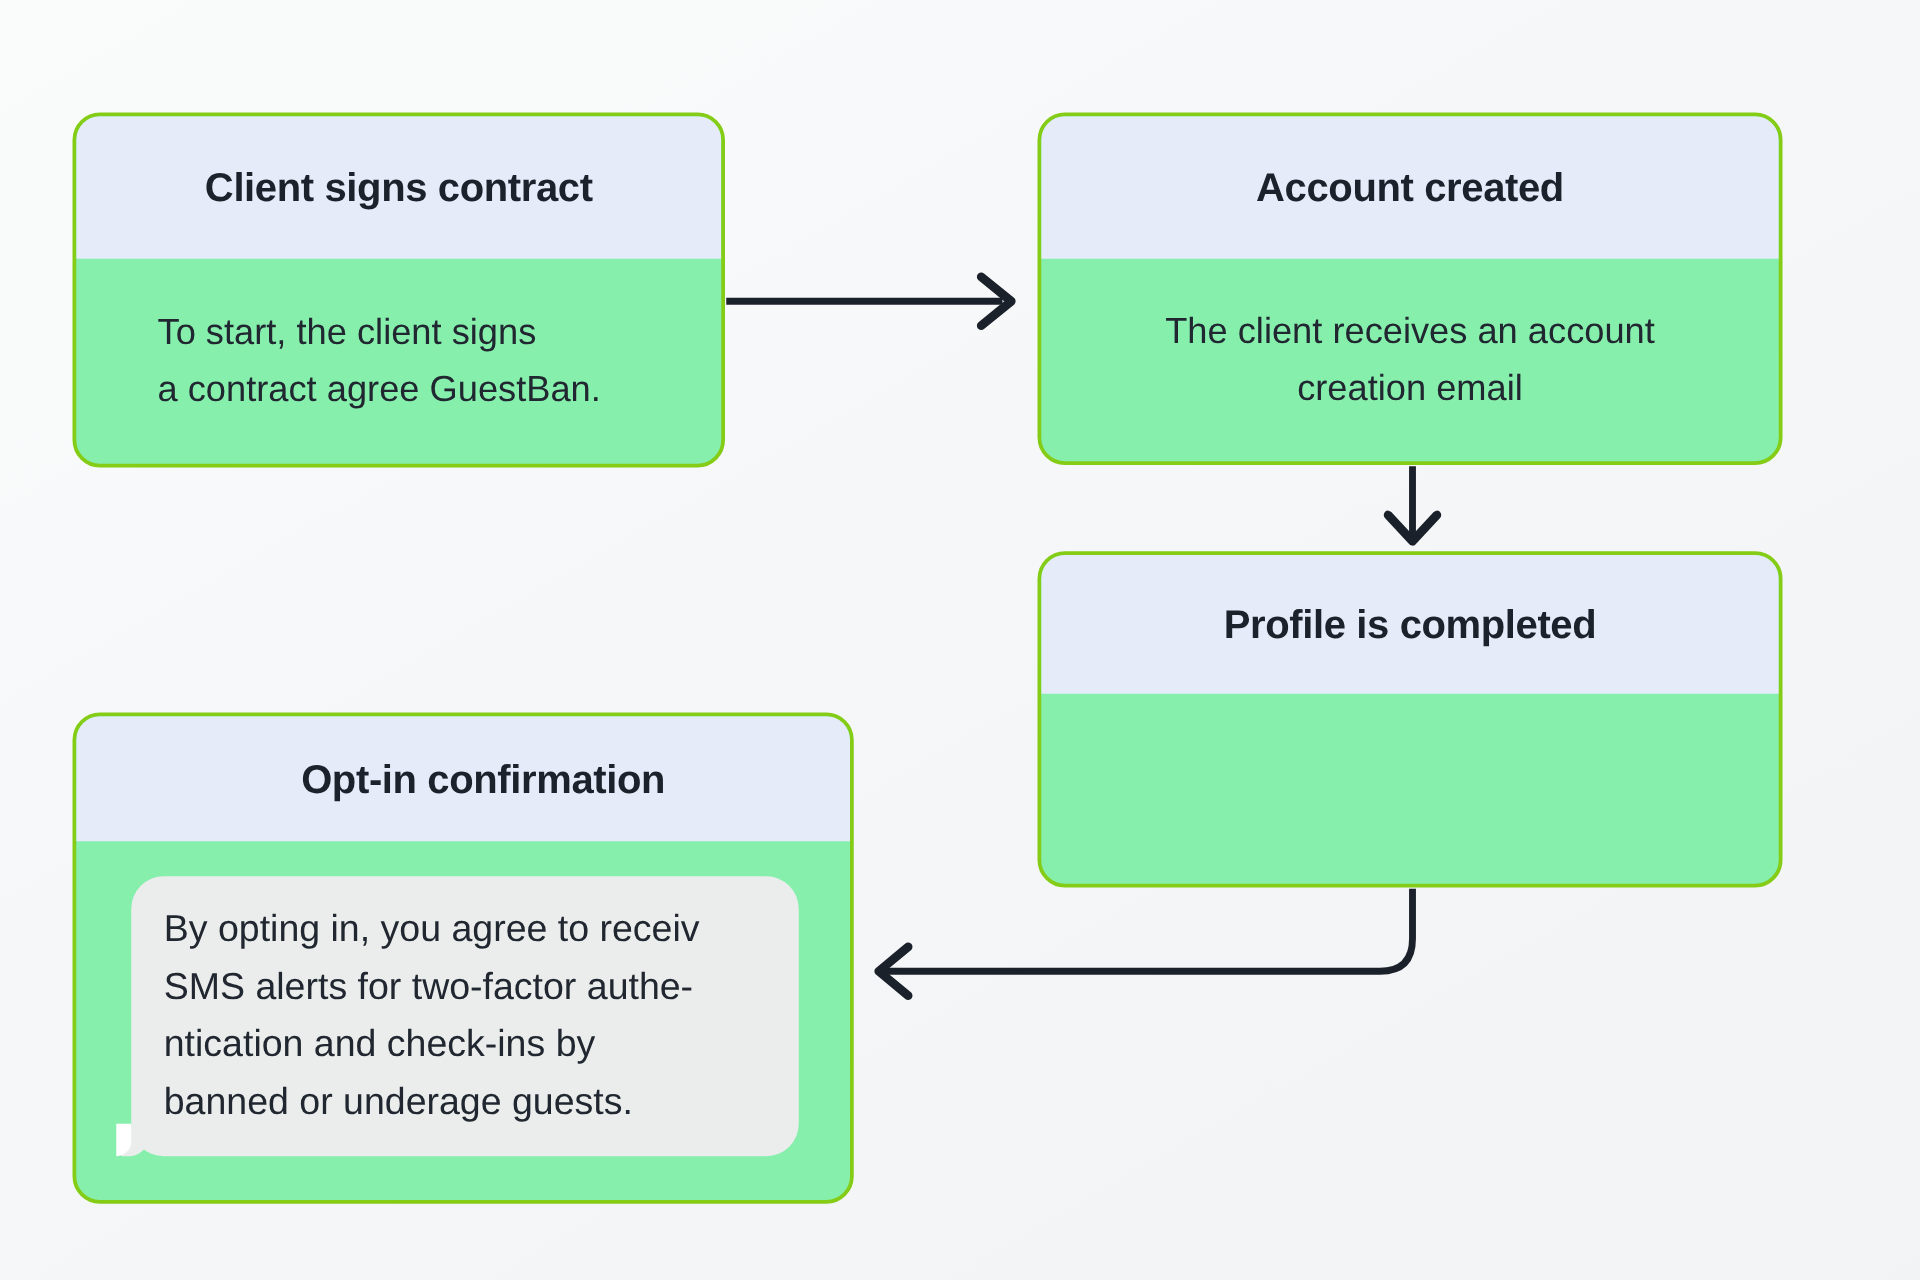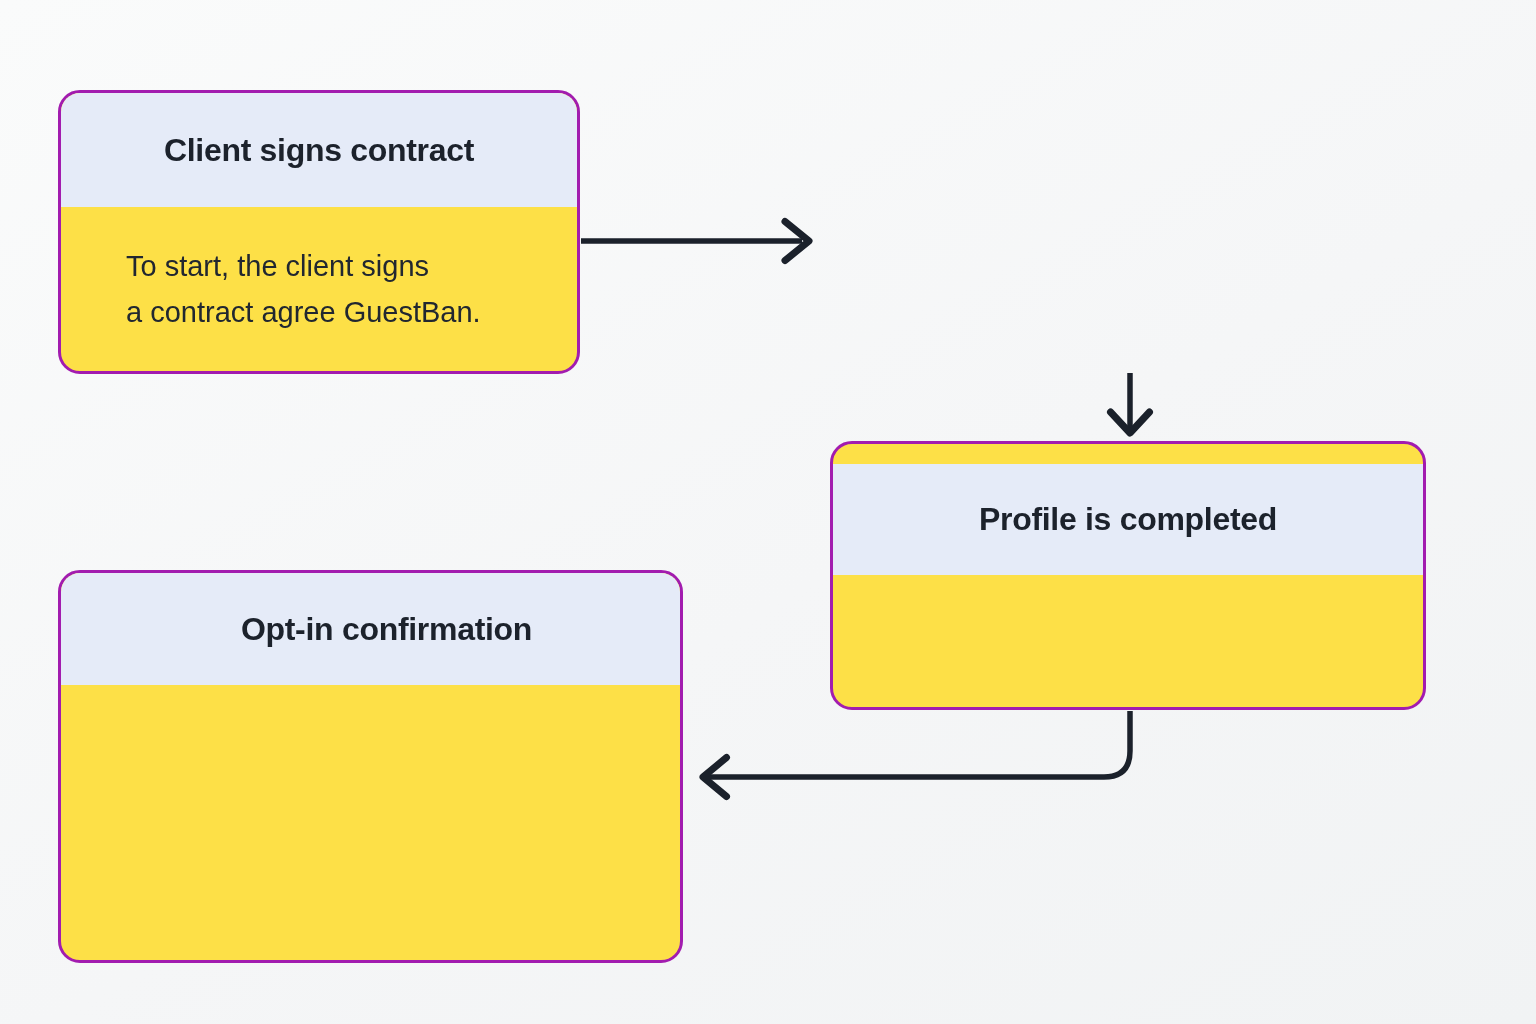--- a/index.html
+++ b/index.html
@@ -38,22 +38,22 @@
     fill: none;
     stroke: #1b212b;
     stroke-width: 7;
     stroke-linecap: round;
     stroke-linejoin: round;
   }
 
   
   .node {
     position: absolute;
-    background: #fde047;
-    border: 3px solid #a21caf;
+    background: #86efac;
+    border: 3px solid #84cc16;
     border-radius: 22px;
     overflow: hidden;
     display: flex;
     flex-direction: column;
   }
   .node-header {
     background: #e5ebf8;
     display: flex;
     align-items: center;
     justify-content: center;
@@ -84,25 +84,25 @@
   .node-contract .node-header { height: 114px; }
   .node-contract .node-body { justify-content: flex-start; padding-left: 65px; }
   .node-contract .node-text { text-align: left; }
 
   
   .node-account { left: 830px; top: 90px; width: 596px; height: 282px; }
   .node-account .node-header { height: 114px; }
 
   
   .node-profile { left: 830px; top: 441px; width: 596px; height: 269px; }
-  .node-profile .node-header { height: 111px; margin-top: 20px; }
+  .node-profile .node-header { height: 111px; }
 
   
   .node-optin { left: 58px; top: 570px; width: 625px; height: 393px; }
-  .node-optin .node-header { height: 112px; padding-left: 32px; }
+  .node-optin .node-header { height: 100px; padding-left: 32px; }
   .node-optin .node-body {
     align-items: flex-start;
     justify-content: flex-start;
     padding: 28px 0 0 44px;
   }
 
   
   .sms-bubble {
     position: relative;
     width: 534px;
@@ -161,26 +161,43 @@
   <section class="node node-contract">
     <header class="node-header">
       <h2 class="node-title">Client signs contract</h2>
     </header>
     <div class="node-body">
       <p class="node-text">To start, the client signs
 a contract agree GuestBan.</p>
     </div>
   </section>
 
+  <section class="node node-account">
+    <header class="node-header">
+      <h2 class="node-title">Account created</h2>
+    </header>
+    <div class="node-body">
+      <p class="node-text">The client receives an account
+creation email</p>
+    </div>
+  </section>
 
   <section class="node node-profile">
     <header class="node-header">
       <h2 class="node-title">Profile is completed</h2>
     </header>
   </section>
 
   <section class="node node-optin">
     <header class="node-header">
       <h2 class="node-title">Opt-in confirmation</h2>
     </header>
+    <div class="node-body">
+      <div class="sms-bubble">
+        <p class="sms-text">By opting in, you agree to receiv
+SMS alerts for two-factor authe-
+ntication and check-ins by
+banned or underage guests.</p>
+      </div>
+    </div>
   </section>
 
 </div>
 
 </body></html>

